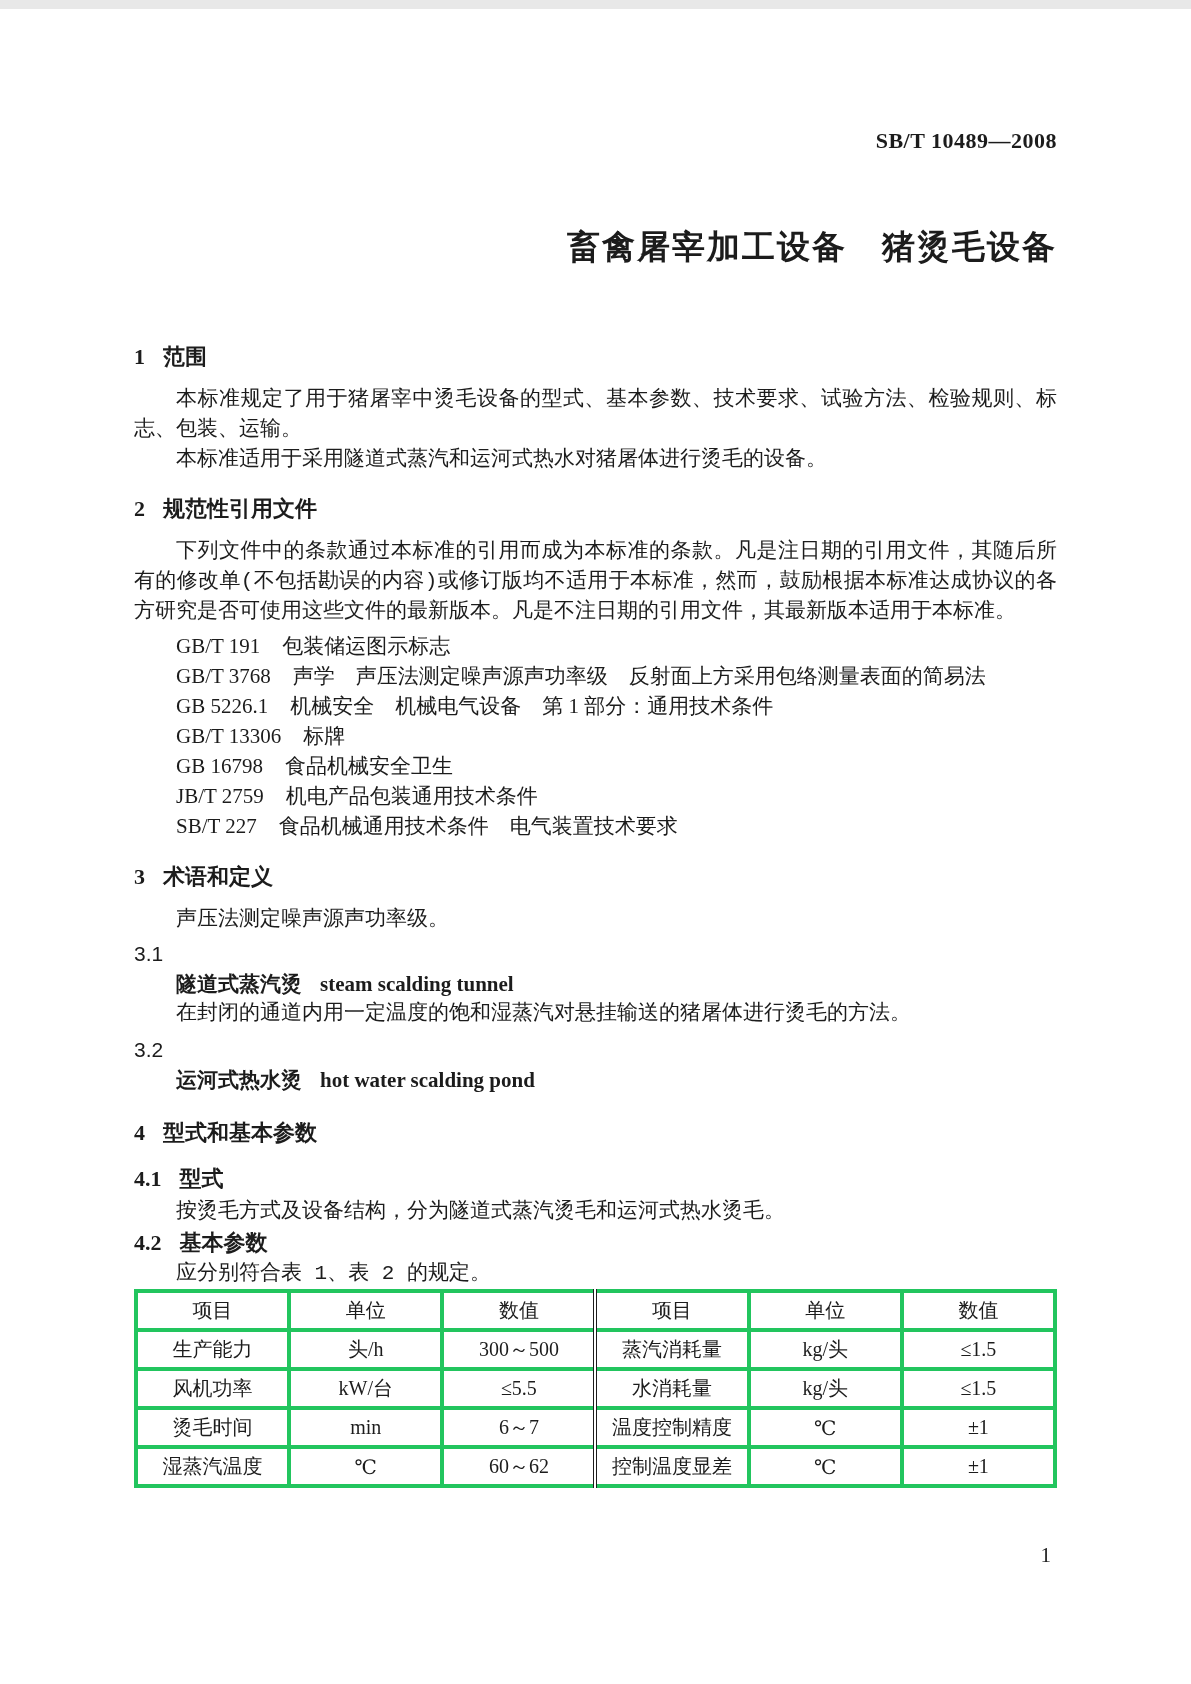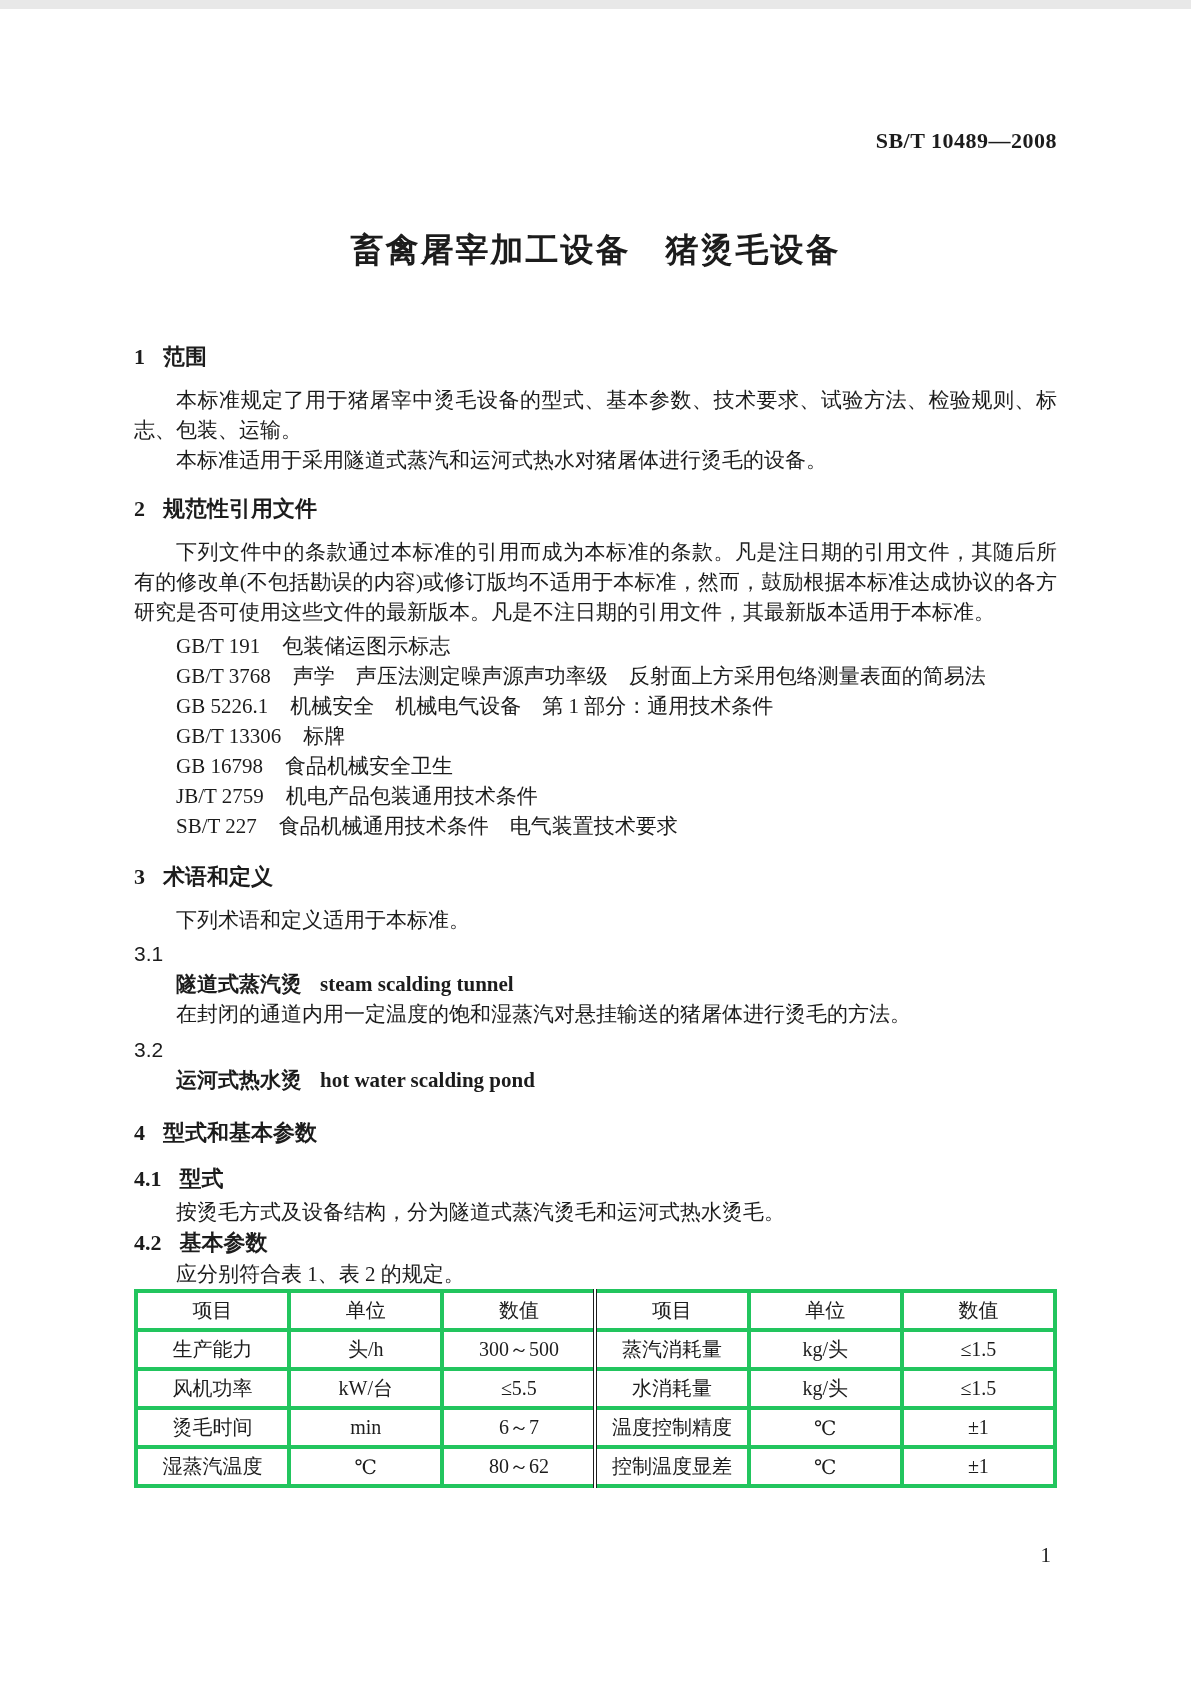--- a/index.html
+++ b/index.html
@@ -11,35 +11,36 @@
   }
   .content { position:absolute; left:134px; top:0; width:923px; }
 
   .doc-number {
     padding-top:118px; text-align:right;
     font-size:22px; line-height:28px; font-weight:bold;
     font-family:"Liberation Serif","DejaVu Serif",serif;
     letter-spacing:0.5px;
   }
   .doc-title {
-    margin-top:74px; text-align:center;
+    margin-top:74px; text-align:right;
     font-size:33px; line-height:42px; font-weight:bold;
-    font-family:Liberation Sans, sans-serif;
+    font-family:Liberation Mono, monospace;
     letter-spacing:2px;
   }
 
   .h1, .h2 {
     font-family:Liberation Serif, serif;
     font-weight:bold; font-size:22px; line-height:28px;
   }
   .h-num { display:inline-block; margin-right:18px; }
 
   .body {
     margin:0; font-size:21px; line-height:30px;
     text-align:justify;
+    font-family:Liberation Mono, monospace;
   }
   .indent { text-indent:42px; }
 
   .mt-s1  { margin-top:72px; }
   .mt-p1  { margin-top:14px; }
   .mt-s2  { margin-top:20px; }
   .mt-p3  { margin-top:14px; }
   .refs   { margin-top:4px; }
   .ref-line { font-size:21px; line-height:30px; padding-left:42px; }
   .ref-code { display:inline-block; margin-right:22px; }
@@ -130,21 +131,21 @@
         <span class="ref-code">JB/T 2759</span><span>机电产品包装通用技术条件</span>
       </div>
       <div class="ref-line">
         <span class="ref-code">SB/T 227</span><span>食品机械通用技术条件　电气装置技术要求</span>
       </div>
     </div>
 
     <div class="h1 mt-s3">
       <span class="h-num">3</span><span>术语和定义</span>
     </div>
-    <p class="body indent mt-ti">下列术语和定义适用于本标准。</p>
+    <p class="body indent mt-ti">声压法测定噪声源声功率级。</p>
 
     <div class="clause-num">3.1</div>
     <div class="term-line">
       <span class="term-zh">隧道式蒸汽烫</span><span class="term-en">steam scalding tunnel</span>
     </div>
     <p class="body indent">在封闭的通道内用一定温度的饱和湿蒸汽对悬挂输送的猪屠体进行烫毛的方法。</p>
 
     <div class="clause-num c32">3.2</div>
     <div class="term-line">
       <span class="term-zh">运河式热水烫</span><span class="term-en">hot water scalding pond</span>
@@ -197,21 +198,21 @@
           <td>烫毛时间</td>
           <td>min</td>
           <td>6～7</td>
           <td class="dbl">温度控制精度</td>
           <td>℃</td>
           <td>±1</td>
         </tr>
         <tr>
           <td>湿蒸汽温度</td>
           <td>℃</td>
-          <td>80～62</td>
+          <td>60～62</td>
           <td class="dbl">控制温度显差</td>
           <td>℃</td>
           <td>±1</td>
         </tr>
       </tbody>
     </table>
 
     <div class="page-number">1</div>
   </div>
 </div>

